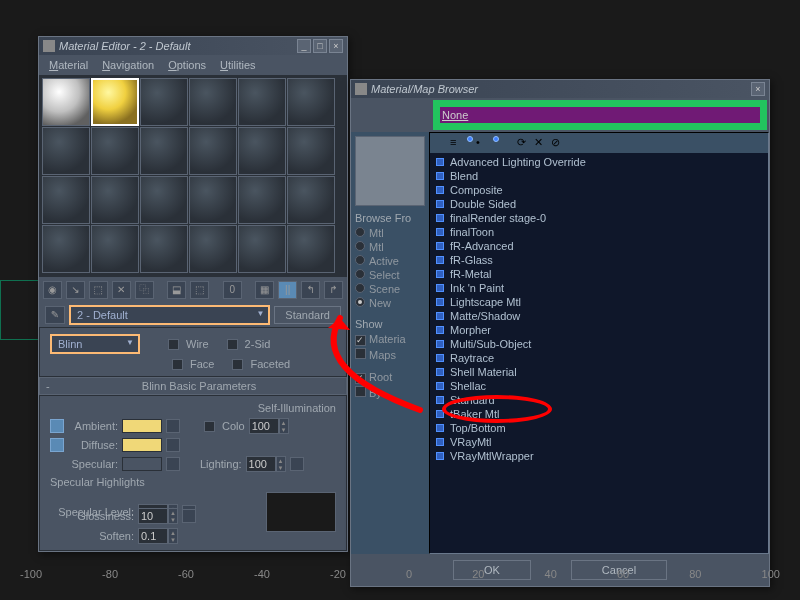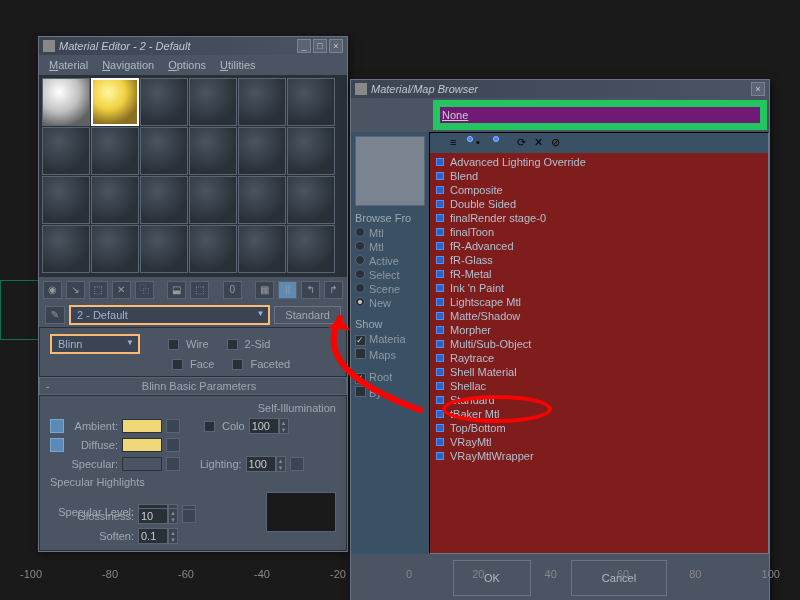--- a/index.html
+++ b/index.html
@@ -44,25 +44,25 @@
 .preview { width: 70px; height: 70px; background: #7a8490; border: 1px solid #5a6473; margin-bottom: 6px; }
 .browser-left .grp { margin-bottom: 8px; }
 .browser-left .grp-title { color: #a0a8b0; margin-bottom: 2px; }
 .browser-left label { display: block; padding: 1px 0; color: #9098a0; }
 .browser-right { flex: 1; background: #3a5065; border: 1px inset #2a3038; }
 .search-bar { display: flex; padding: 2px; }
 .search-bar input { flex: 1; background: #701a75; border: 7px solid #22c55e; color: #ccc; padding: 2px; text-decoration: underline; }
 .view-toolbar { display: flex; gap: 3px; padding: 3px 20px; background: #3a5065; }
 .vbtn { width: 14px; height: 14px; cursor: pointer; }
 .dot-blue { width: 6px; height: 6px; background: #4080ff; border-radius: 50%; display: inline-block; border: 1px solid #90c0ff; }
-.mat-list { background: #7f1d1d; padding: 2px 4px; height: 400px; }
+.mat-list { background: #0f172a; padding: 2px 4px; height: 400px; }
 .mat-item { color: #b0c0d0; padding: 1px 2px; display: flex; align-items: center; gap: 6px; cursor: pointer; }
 .mat-item .bullet { width: 8px; height: 8px; background: #3060c0; border: 1px solid #5090ff; }
 .btn-row { display: flex; justify-content: center; gap: 40px; padding: 6px; }
-.btn-row button { background: #4a5463; border: 1px solid #6a7483; color: #b0b8c0; padding: 11px 30px; cursor: pointer; }
+.btn-row button { background: #4a5463; border: 1px solid #6a7483; color: #b0b8c0; padding: 3px 30px; cursor: pointer; }
 .annotation { position: absolute; pointer-events: none; }
 .circle-ann { border: 4px solid #ff0000; border-radius: 50%/50%; width: 110px; height: 28px; }
 .ruler { position: absolute; bottom: 18px; left: 20px; right: 20px; height: 14px; color: #888; font-size: 9px; display: flex; justify-content: space-between; }
 </style>
 </head>
 <body>
 
 <div style="position:absolute;left:0;top:280px;width:40px;height:60px;border:1px solid #0f7050;"></div>
 
 <div class="window" style="left:38px; top:36px; width:310px;">

